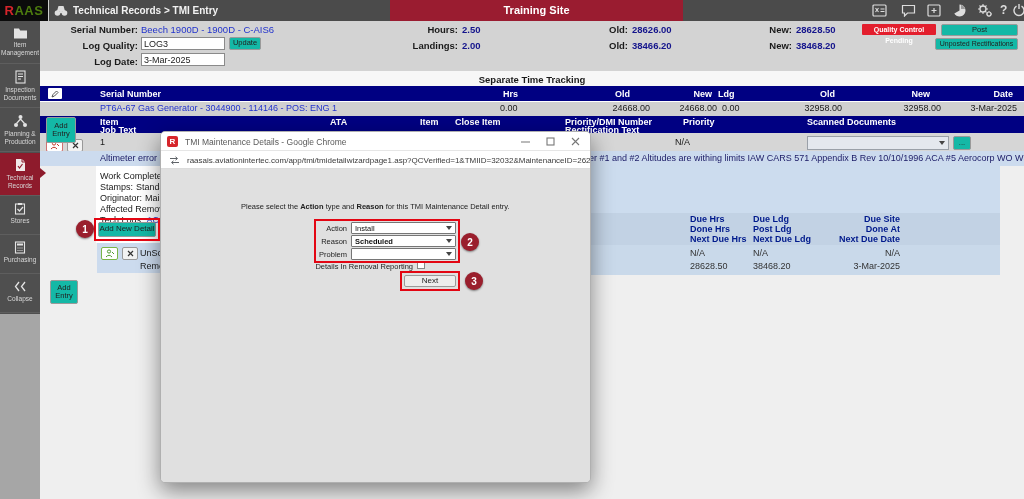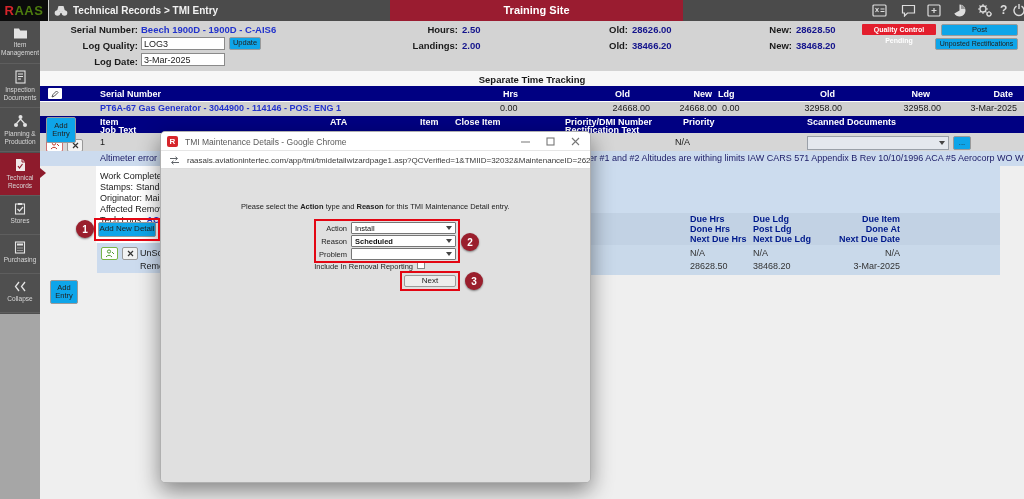--- a/index.html
+++ b/index.html
@@ -3,23 +3,23 @@
 <meta charset="utf-8">
 <style>
   html,body{margin:0;padding:0;background:#fff;}
   #app{position:relative;width:1024px;height:499px;overflow:hidden;font-family:"Liberation Sans",sans-serif;background:#efefef;}
   .abs{position:absolute;}
   .t{font-size:9.5px;color:#1a1a1a;white-space:nowrap;}
   .b{font-weight:bold;}
   .r{text-align:right;}
   .c{text-align:center;}
   .nv{font-size:9px;font-weight:bold;color:#fff;white-space:nowrap;}
-  .link{color:#2233cc;font-weight:bold;cursor:pointer;}
+  .link{color:#2233cc;font-weight:normal;cursor:pointer;}
   .navyval{color:#14148c;font-weight:bold;}
-  .btn{background:#0ea5e9;border:1px solid #9a9a9a;border-radius:2px;font-size:7.5px;color:#222;display:flex;align-items:center;justify-content:center;box-sizing:border-box;text-align:center;line-height:8.5px;cursor:pointer;}
+  .btn{background:#14b8a6;border:1px solid #9a9a9a;border-radius:2px;font-size:7.5px;color:#222;display:flex;align-items:center;justify-content:center;box-sizing:border-box;text-align:center;line-height:8.5px;cursor:pointer;}
   .inp{background:#fff;border:1px solid #8a8a8a;font-size:9px;color:#222;box-sizing:border-box;padding:0 2px;font-family:inherit;}
   .ann{border:2px solid #e30613;box-sizing:border-box;z-index:30;pointer-events:none;}
   .numc{background:#9a1f2d;border-radius:50%;color:#fff;font-weight:bold;font-size:10px;display:flex;align-items:center;justify-content:center;width:18px;height:18px;box-shadow:0 1px 2px rgba(0,0,0,.45);z-index:31;}
   .selbox{background:#fff;border:1px solid #767676;border-radius:1px;font-size:7.5px;color:#111;padding:1px 16px 0 3px;box-sizing:border-box;white-space:nowrap;cursor:pointer;}
   .chev::after{content:"";position:absolute;right:3px;top:50%;margin-top:-2px;border-left:3px solid transparent;border-right:3px solid transparent;border-top:4px solid #444;}
   .side-item{position:absolute;left:0;width:40px;box-sizing:border-box;border-bottom:1px solid #5e5e5e;display:flex;flex-direction:column;align-items:center;padding-top:5px;gap:2px;cursor:pointer;background:#4f4f4f;}
   .side-item.active{background:#8e1b2c;}
   .side-lbl{font-size:6.5px;line-height:7.5px;color:#d8d8d8;text-align:center;width:38px;}
   .modal-ctrl{cursor:pointer;}
   svg{display:block;}
@@ -295,21 +295,21 @@
     <div>Due Hrs</div>
     <div>Done Hrs</div>
     <div>Next Due Hrs</div>
   </div>
   <div class="abs" style="left:753px;top:214px;font-size:9px;font-weight:bold;color:#001a8c;line-height:10px;white-space:nowrap;">
     <div>Due Ldg</div>
     <div>Post Ldg</div>
     <div>Next Due Ldg</div>
   </div>
   <div class="abs r" style="left:790px;top:214px;width:110px;font-size:9px;font-weight:bold;color:#001a8c;line-height:10px;white-space:nowrap;">
-    <div>Due Item</div>
+    <div>Due Site</div>
     <div>Done At</div>
     <div>Next Due Date</div>
   </div>
   <div class="abs" style="left:589px;top:245px;width:411px;height:30px;background:#c9d9ea;"></div>
   <div class="abs" style="left:690px;top:247px;font-size:9px;color:#333;line-height:13px;white-space:nowrap;">
     <div>N/A</div>
     <div>28628.50</div>
   </div>
   <div class="abs" style="left:753px;top:247px;font-size:9px;color:#333;line-height:13px;white-space:nowrap;">
     <div>N/A</div>
@@ -358,21 +358,21 @@
     <div class="abs r" style="left:136px;top:92px;width:50px;font-size:7.5px;color:#222;">Action</div>
     <div class="selbox chev" style="left:190px;top:90px;width:105px;height:12px;position:absolute;"><span>Install</span></div>
     <div class="abs r" style="left:136px;top:105px;width:50px;font-size:7.5px;color:#222;">Reason</div>
     <div class="selbox chev" style="left:190px;top:103px;width:105px;height:12px;position:absolute;font-weight:bold;"><span>Scheduled</span></div>
     <div class="abs r" style="left:136px;top:118px;width:50px;font-size:7.5px;color:#222;">Problem</div>
     <div class="selbox chev" style="left:190px;top:116px;width:105px;height:12px;position:absolute;"><span></span></div>
 
     <div class="abs ann" style="left:153px;top:87px;width:146px;height:44px;"></div>
     <div class="abs numc" style="left:300px;top:101px;">2</div>
 
-    <div class="abs r" style="left:96px;top:130px;width:156px;font-size:7.5px;color:#222;white-space:nowrap;">Include In Removal Reporting</div>
+    <div class="abs r" style="left:96px;top:130px;width:156px;font-size:7.5px;color:#222;white-space:nowrap;">Details In Removal Reporting</div>
     <div class="abs" style="left:256px;top:129px;width:8px;height:8px;background:#fff;border:1px solid #888;box-sizing:border-box;"></div>
 
     <div class="abs btn" style="left:243px;top:143px;width:52px;height:12px;font-size:8px;background:#ededed;">Next</div>
     <div class="abs ann" style="left:239px;top:139px;width:60px;height:20px;"></div>
     <div class="abs numc" style="left:304px;top:140px;">3</div>
   </div>
 
 </div>
 
 </body></html>

